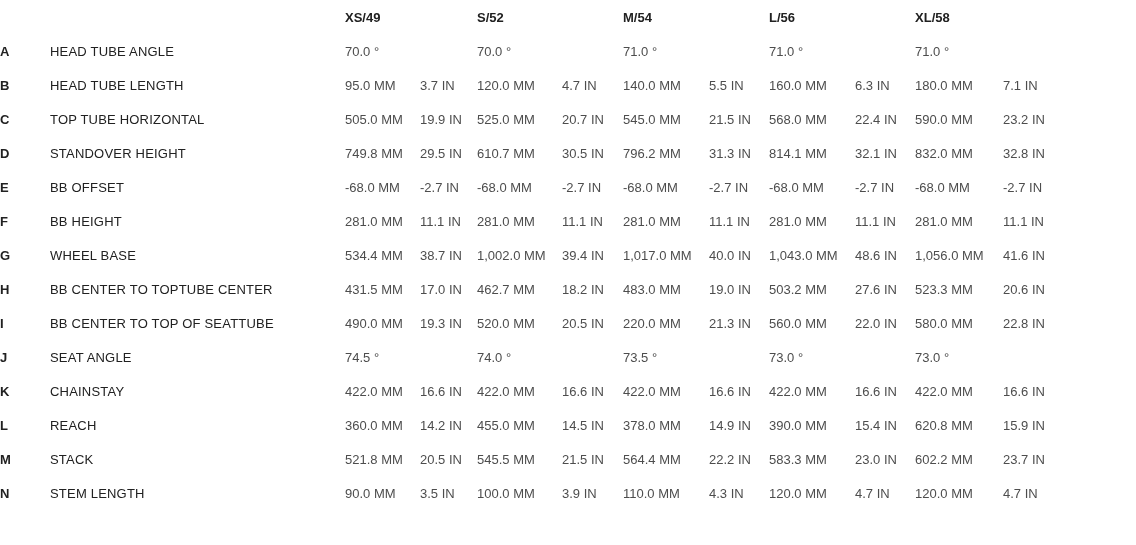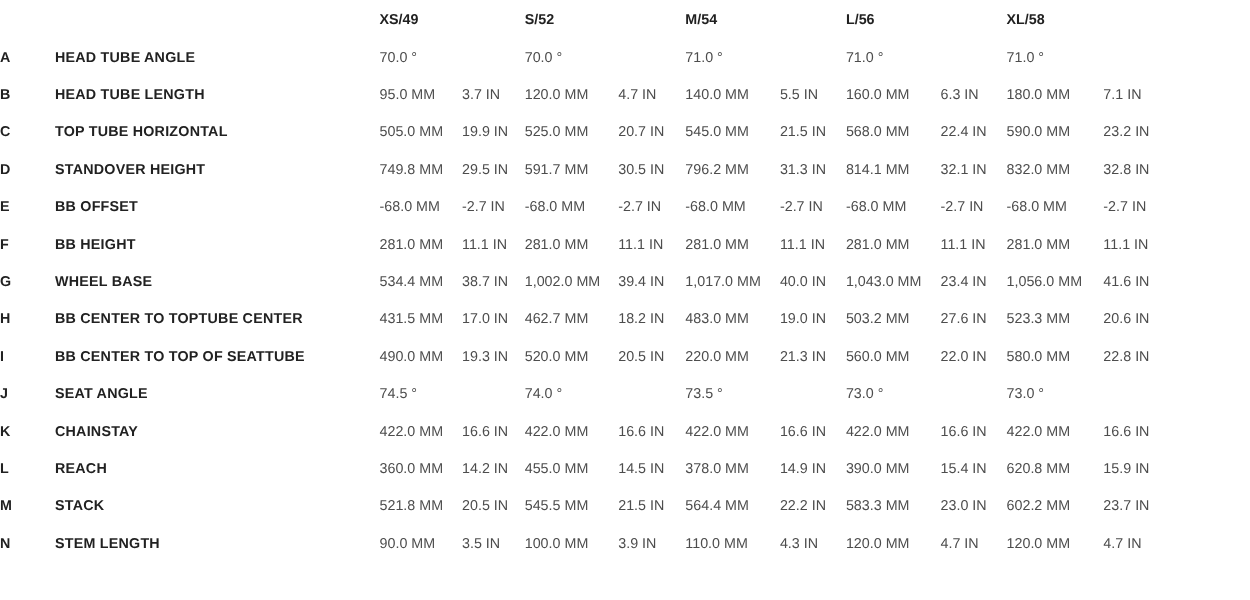--- a/index.html
+++ b/index.html
@@ -30,21 +30,21 @@
   th.size-header {
     font-weight: 700;
     color: #212121;
   }
   td.letter {
     font-weight: 700;
     color: #212121;
     padding-left: 20px;
   }
   td.label {
-    font-weight: 700;
+    font-weight: 400;
     color: #212121;
     letter-spacing: 0.2px;
   }
   td.val {
     font-weight: 400;
     color: #4d4d4d;
   }
 </style>
 </head>
 <body>
@@ -116,21 +116,21 @@
         <td class="val">568.0 MM</td>
         <td class="val">22.4 IN</td>
         <td class="val">590.0 MM</td>
         <td class="val">23.2 IN</td>
       </tr>
       <tr>
         <td class="letter">D</td>
         <td class="label">STANDOVER HEIGHT</td>
         <td class="val">749.8 MM</td>
         <td class="val">29.5 IN</td>
-        <td class="val">591.7 MM</td>
+        <td class="val">610.7 MM</td>
         <td class="val">30.5 IN</td>
         <td class="val">796.2 MM</td>
         <td class="val">31.3 IN</td>
         <td class="val">814.1 MM</td>
         <td class="val">32.1 IN</td>
         <td class="val">832.0 MM</td>
         <td class="val">32.8 IN</td>
       </tr>
       <tr>
         <td class="letter">E</td>
@@ -163,21 +163,21 @@
       <tr>
         <td class="letter">G</td>
         <td class="label">WHEEL BASE</td>
         <td class="val">534.4 MM</td>
         <td class="val">38.7 IN</td>
         <td class="val">1,002.0 MM</td>
         <td class="val">39.4 IN</td>
         <td class="val">1,017.0 MM</td>
         <td class="val">40.0 IN</td>
         <td class="val">1,043.0 MM</td>
-        <td class="val">23.4 IN</td>
+        <td class="val">48.6 IN</td>
         <td class="val">1,056.0 MM</td>
         <td class="val">41.6 IN</td>
       </tr>
       <tr>
         <td class="letter">H</td>
         <td class="label">BB CENTER TO TOPTUBE CENTER</td>
         <td class="val">431.5 MM</td>
         <td class="val">17.0 IN</td>
         <td class="val">462.7 MM</td>
         <td class="val">18.2 IN</td>

